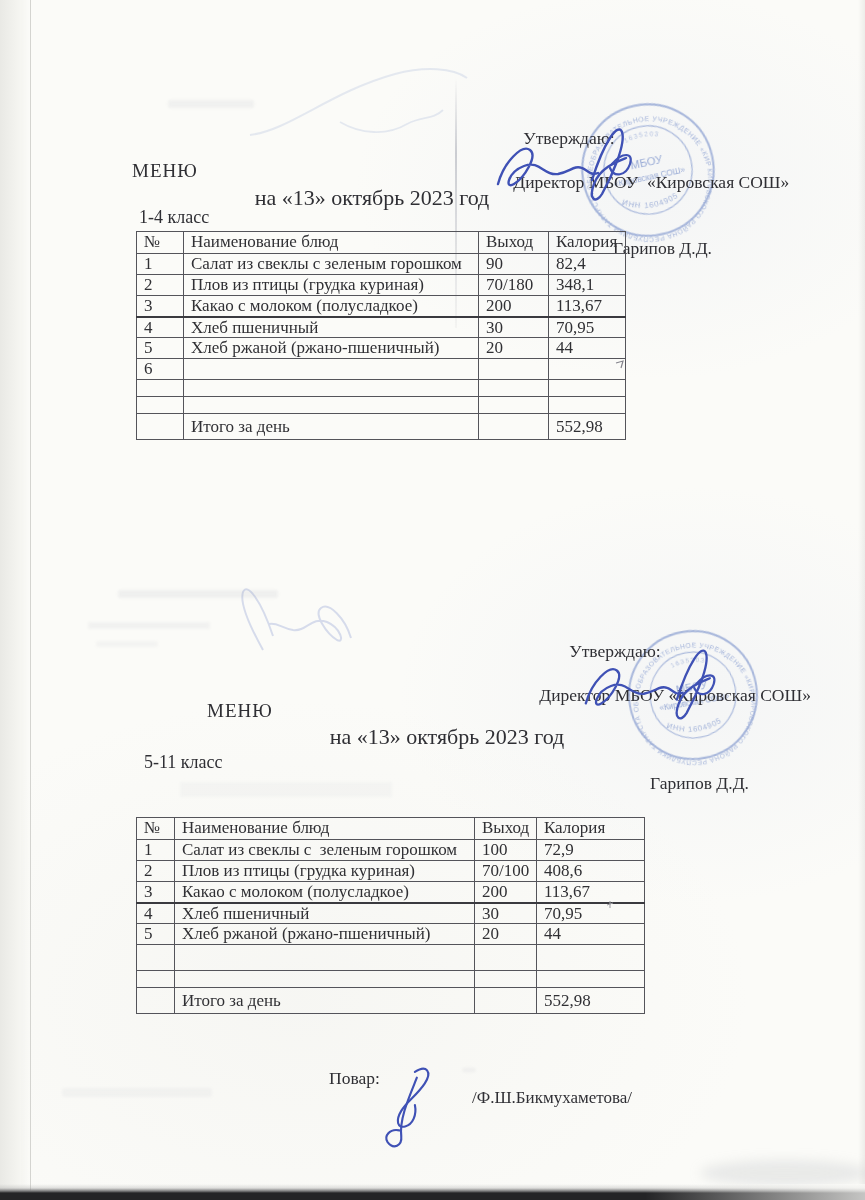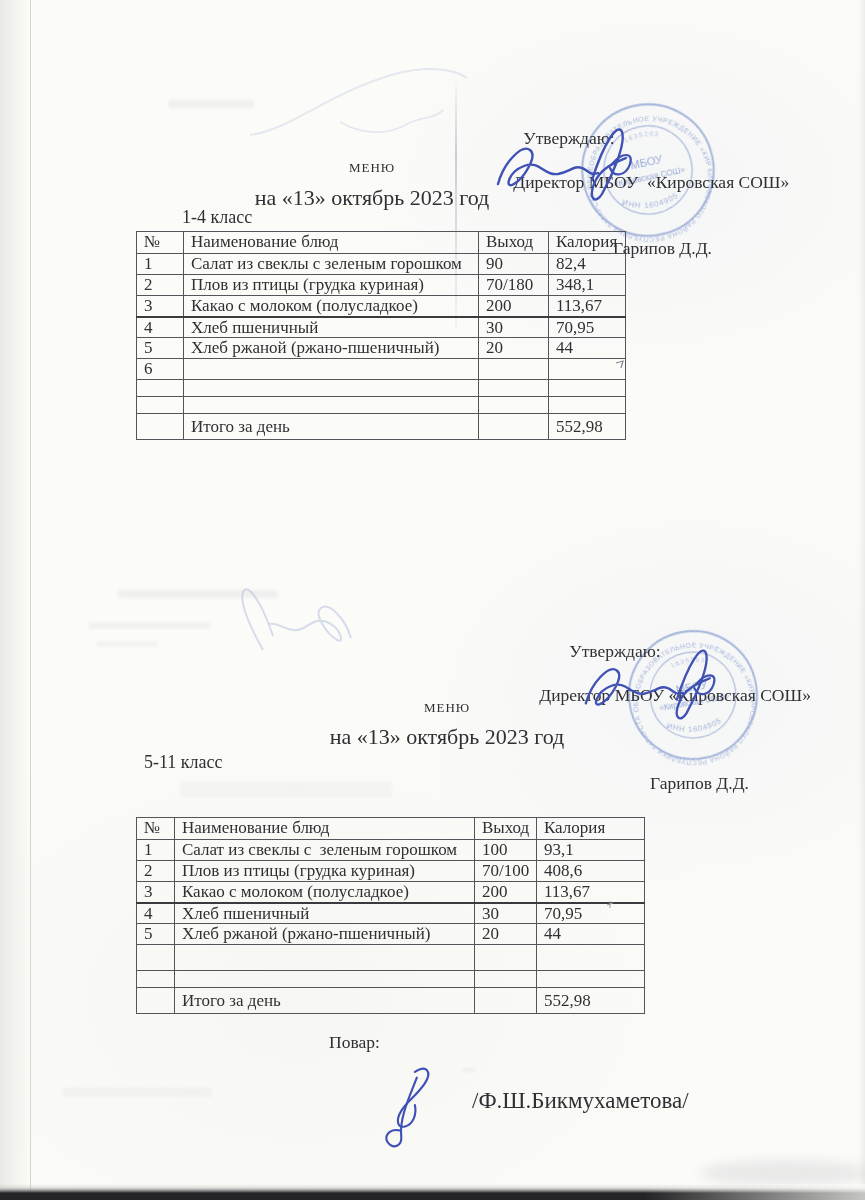--- a/index.html
+++ b/index.html
@@ -30,39 +30,39 @@
   .smudge{position:absolute;left:700px;bottom:14px;width:170px;height:26px;border-radius:50%;
     background:rgba(170,172,178,.22);filter:blur(6px);}
   .crease{position:absolute;left:455px;top:78px;width:2px;height:250px;
     background:linear-gradient(to bottom,rgba(140,140,150,0),rgba(128,132,148,.38) 30%,rgba(140,140,150,.06));
     filter:blur(.4px);}
   .ghost{position:absolute;pointer-events:none;}
   .ghost-bar{background:rgba(118,124,142,.16);filter:blur(1.4px);border-radius:2px;}
   
   .approval{position:absolute;font-size:17.5px;line-height:22px;color:#2f2f34;z-index:3;white-space:pre;}
   .approval .nm{display:block;}
-  .menu-title{position:absolute;width:480px;text-align:center;font-size:13px;letter-spacing:1px;color:#2f2f34;z-index:3;}
+  .menu-title{position:absolute;width:480px;text-align:left;font-size:19px;letter-spacing:1px;color:#2f2f34;z-index:3;}
   .menu-date{position:absolute;width:480px;text-align:center;font-size:22px;color:#2f2f34;z-index:3;}
   .grade{position:absolute;font-size:18px;color:#2f2f34;z-index:3;}
   
   table.menu{position:absolute;border-collapse:collapse;table-layout:fixed;z-index:3;
     font-size:17px;color:#303034;background:transparent;}
   table.menu th,table.menu td{
     border:1.3px solid #54545a;font-weight:normal;text-align:left;
     padding:0 4px 0 7px;vertical-align:top;line-height:19px;overflow:hidden;white-space:pre;}
   table.menu{border:1.6px solid #3d3d42;}
   table.menu tr{height:21px;}
   table.menu tr.hdr{height:22px;}
   table.menu tr.short{height:17px;}
   table.menu tr.tall{height:26px;}
   table.menu tr.total{height:26px;}
   table.menu tr.hb td{border-bottom-width:2.4px;border-bottom-color:#3a3a3f;}
   table.menu tr.total td{padding-top:3px;font-family:Liberation Serif, serif;}
-  .footer-line{position:absolute;top:1032px;left:329px;font-size:17.5px;color:#2f2f34;z-index:3;}
-  .cook-name{position:absolute;top:1088px;left:472px;font-size:23px;color:#2f2f34;z-index:3;}
+  .footer-line{position:absolute;top:1068px;left:329px;font-size:17.5px;color:#2f2f34;z-index:3;}
+  .cook-name{position:absolute;top:1088px;left:472px;font-size:17px;color:#2f2f34;z-index:3;}
   
   .stamp{position:absolute;z-index:2;filter:blur(.35px);opacity:.88;}
   .sig{position:absolute;z-index:4;}
   .stamp text{font-family:"Liberation Sans",sans-serif;}
   .speck{position:absolute;z-index:5;}
 </style>
 </head>
 <body>
 
 <div class="page">
@@ -126,21 +126,21 @@
     </svg>
 
     <div class="approval" style="left:497px;top:105px;">
       <span>Утверждаю:</span><br>
       <span style="margin-left:-10px;">Директор МБОУ  «Кировская СОШ»</span><br>
       <span class="nm" style="margin-left:116px;">Гарипов Д.Д.</span>
     </div>
 
     <div class="menu-title" style="left:132px;top:160px;">МЕНЮ</div>
     <div class="menu-date" style="left:132px;top:185px;">на «13» октябрь 2023 год</div>
-    <div class="grade" style="left:139px;top:207px;margin-left:43px;">1-4 класс</div>
+    <div class="grade" style="left:139px;top:207px;">1-4 класс</div>
 
     <table class="menu" style="left:136px;top:231px;width:489px;">
       <colgroup>
           <col style="width:47px">
           <col style="width:295px">
           <col style="width:70px">
           <col style="width:77px">
         </colgroup>
       <tbody>
           <tr class="hdr">
@@ -265,21 +265,21 @@
           <tr class="hdr">
         <th>№</th>
         <th>Наименование блюд</th>
         <th>Выход</th>
         <th>Калория</th>
       </tr>
       <tr>
         <td>1</td>
         <td>Салат из свеклы с  зеленым горошком</td>
         <td>100</td>
-        <td>93,1</td>
+        <td>72,9</td>
       </tr>
       <tr>
         <td>2</td>
         <td>Плов из птицы (грудка куриная)</td>
         <td>70/100</td>
         <td>408,6</td>
       </tr>
       <tr class="hb">
         <td>3</td>
         <td>Какао с молоком (полусладкое)</td>

